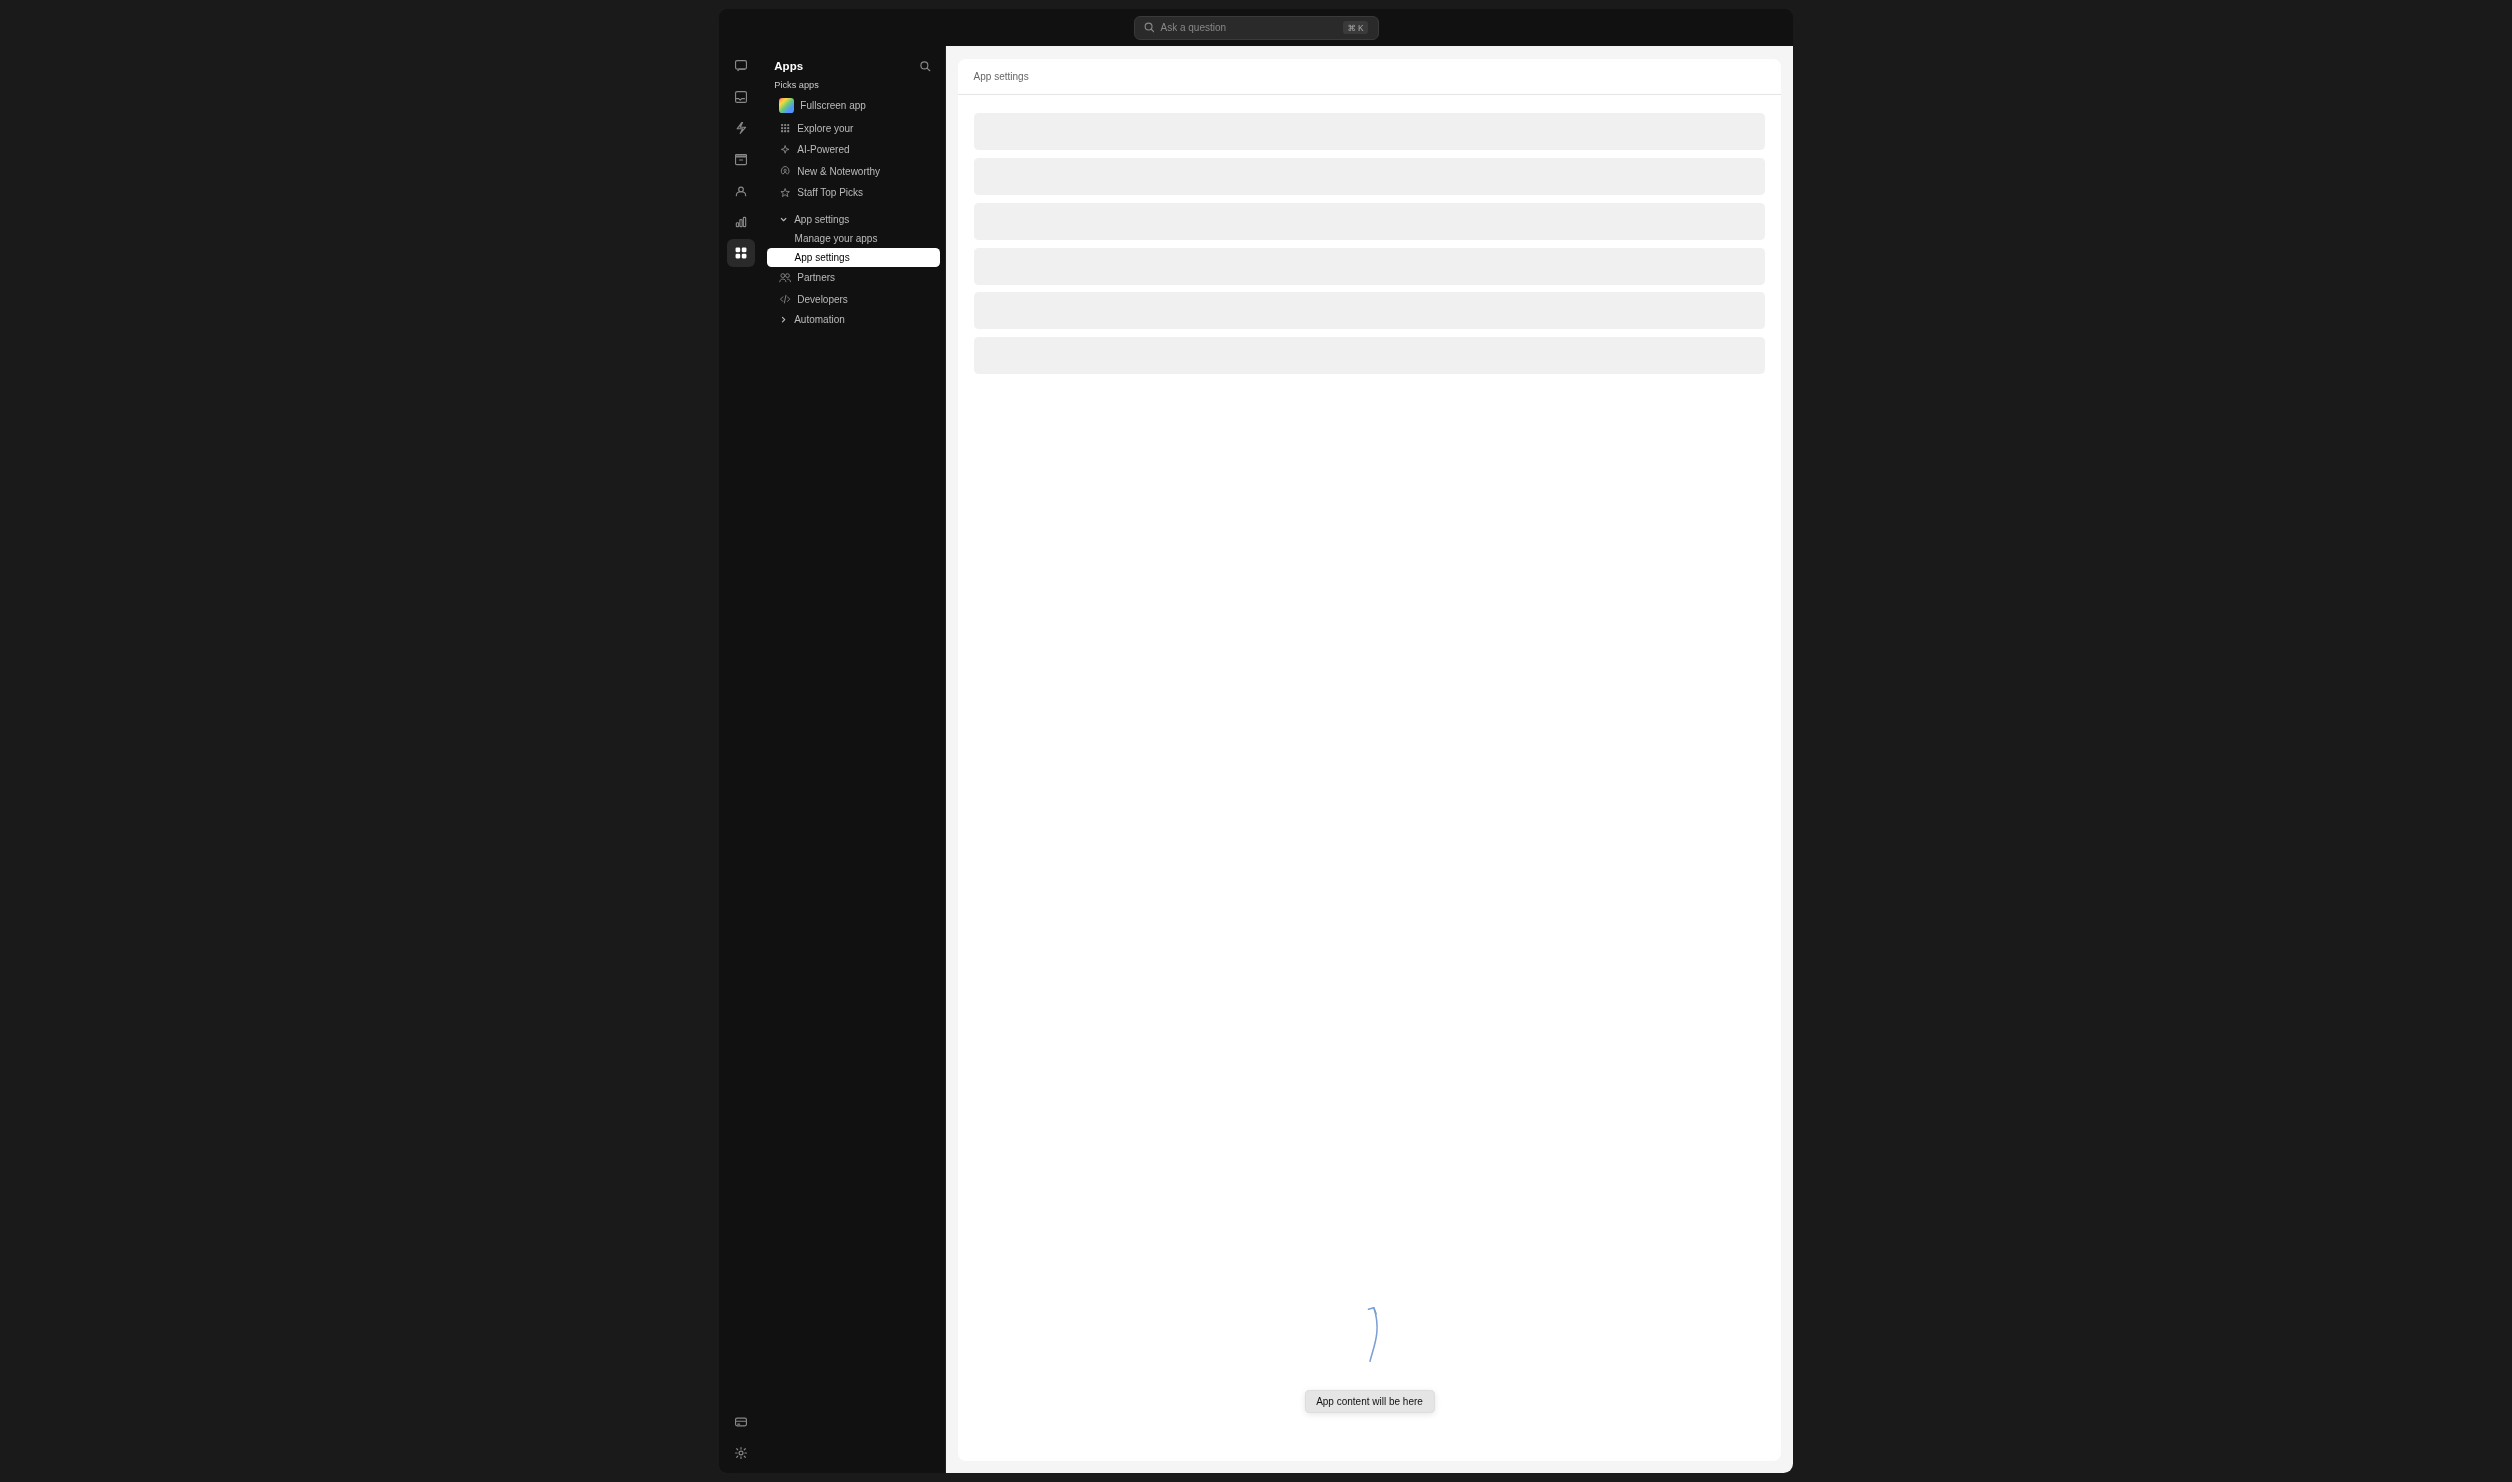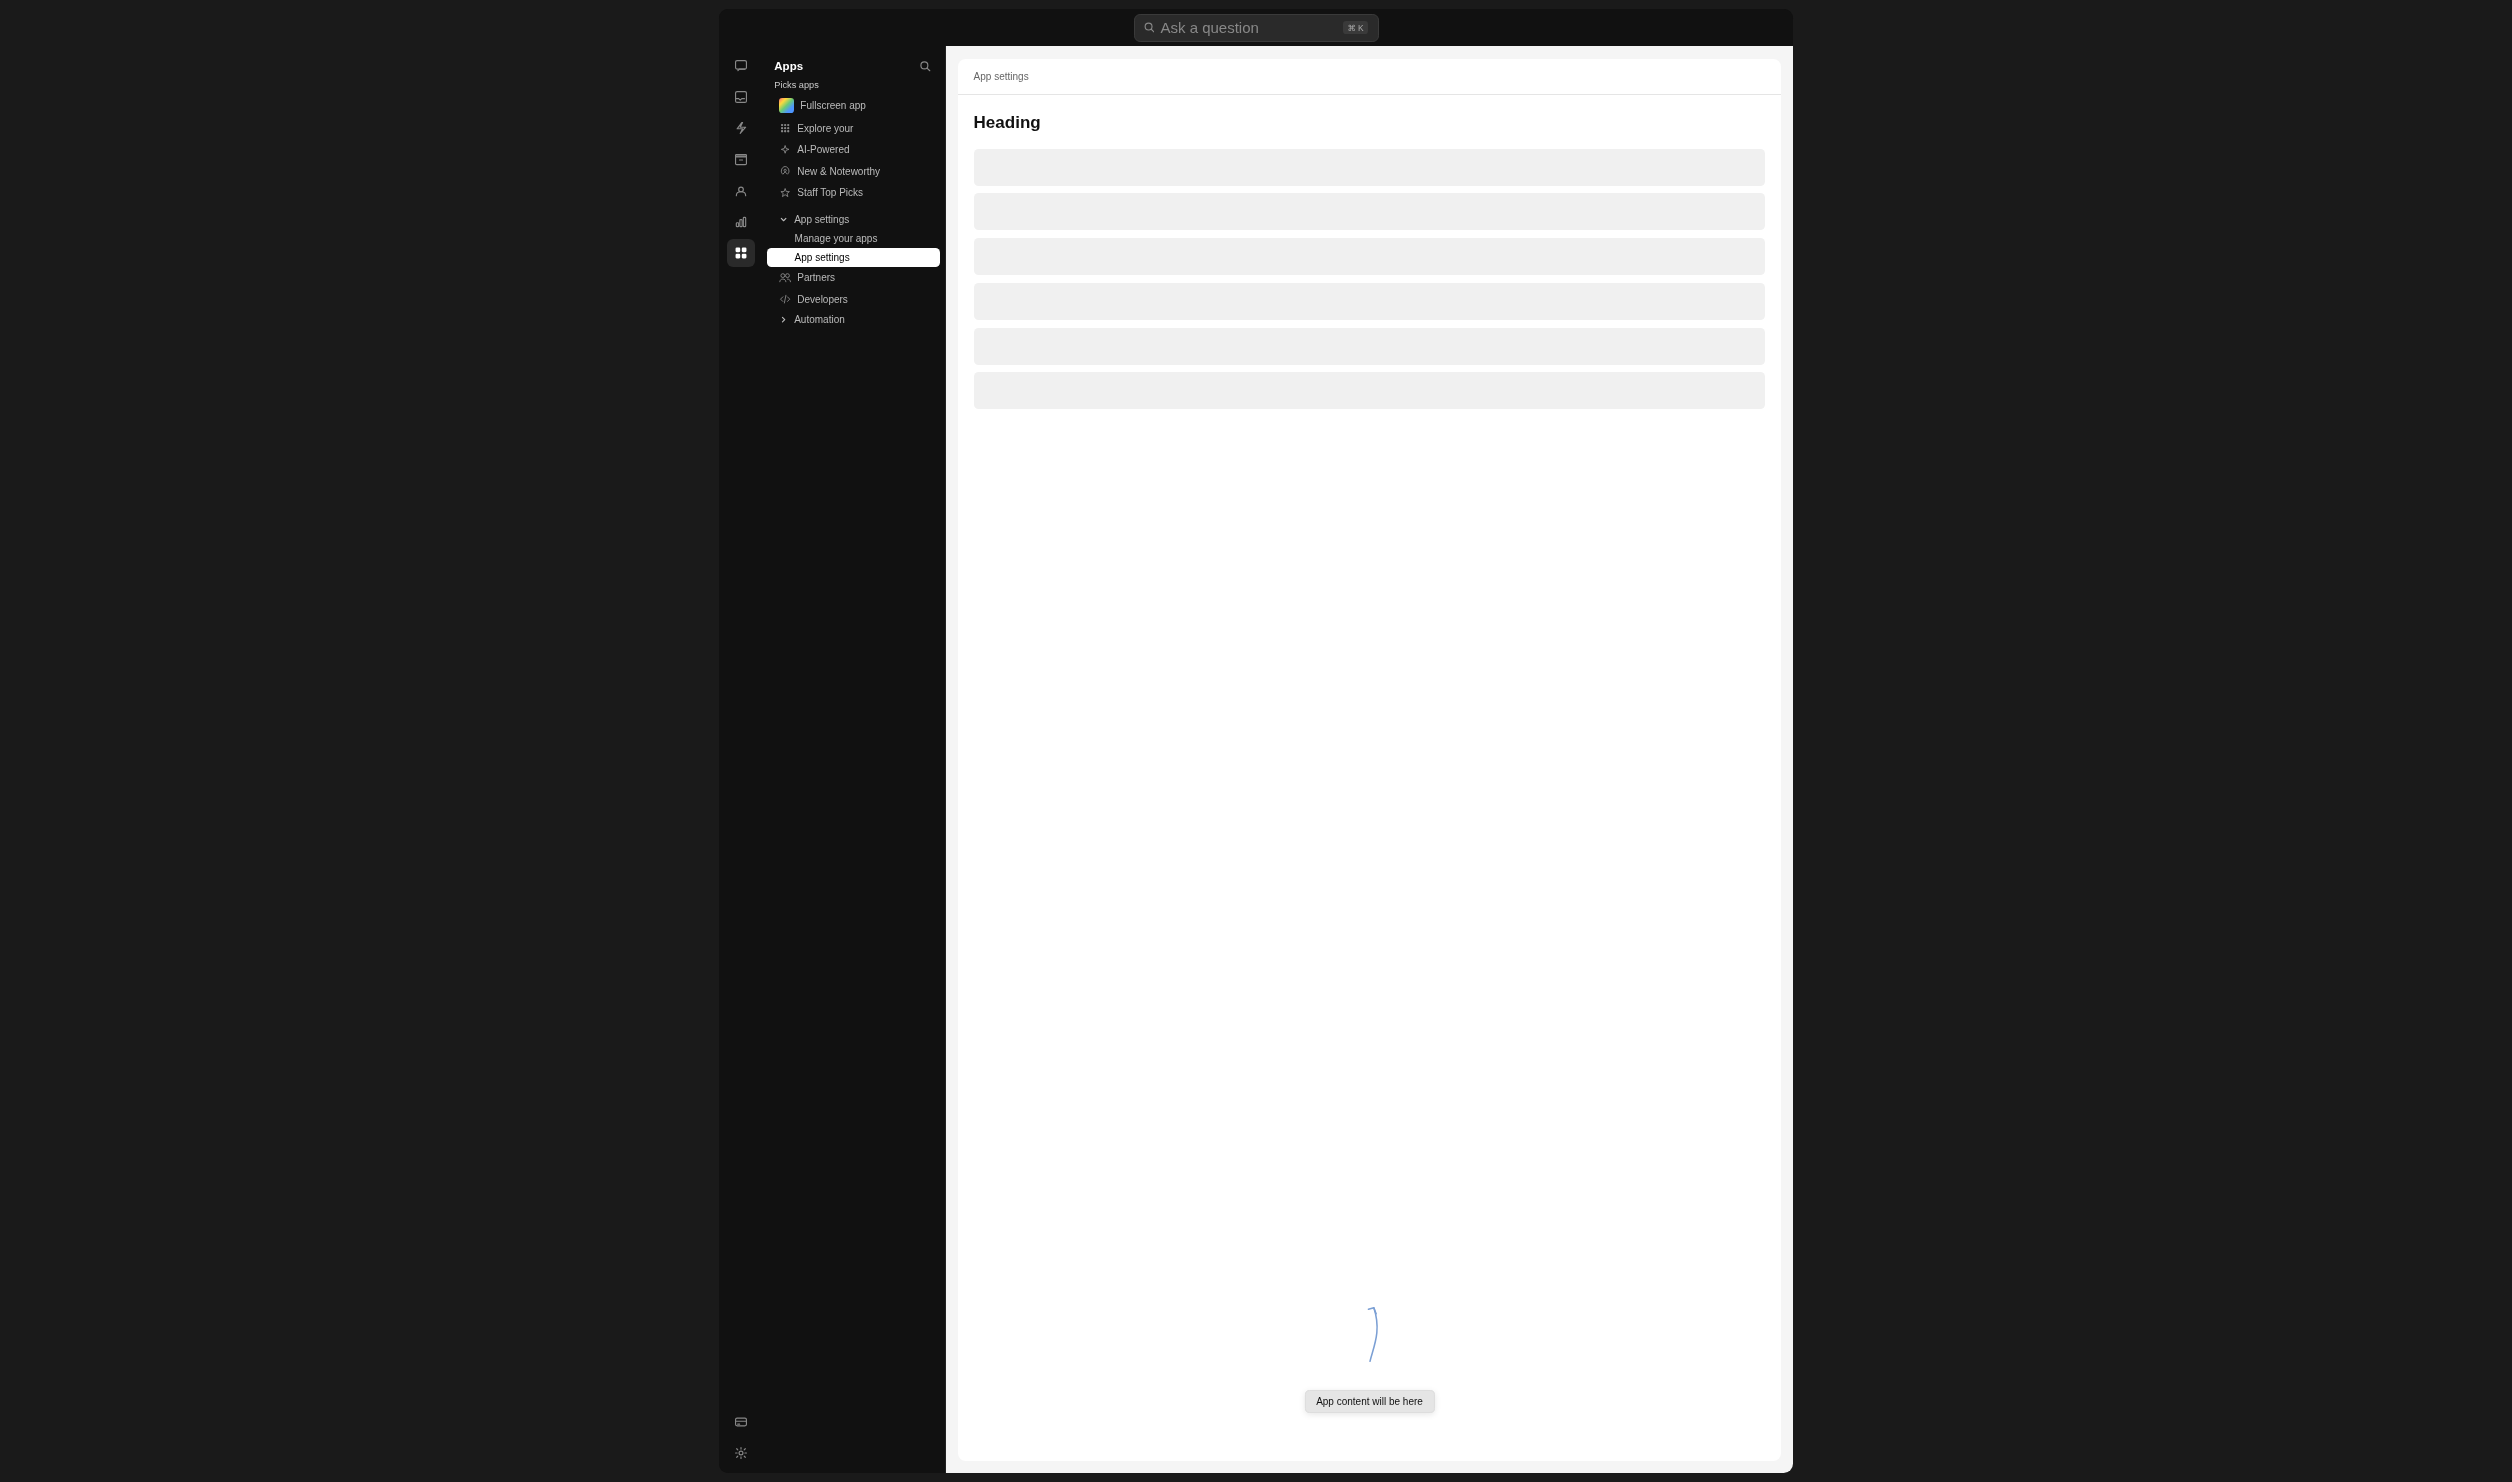--- a/index.html
+++ b/index.html
@@ -49,21 +49,21 @@
       cursor: pointer;
     }
 
     .search-bar .search-icon-svg {
       color: #888;
       flex-shrink: 0;
     }
 
     .search-placeholder {
       color: #888;
-      font-size: 15px;
+      font-size: 10px;
       flex: 1;
     }
 
     .search-shortcut {
       background: #3a3a3a;
       color: #aaa;
       font-size: 8.4px;
       padding: 1.5px 4.6px;
       border-radius: 3.1px;
     }
@@ -452,21 +452,20 @@
           <path d="M4.5 3l3 3-3 3" stroke="#bbb" stroke-width="1.5" stroke-linecap="round" stroke-linejoin="round"></path>
         </svg>
         <span>Automation</span>
       </div>
     </div>
 
     <div class="content-area">
       <div class="content-panel">
         <div class="panel-header">App settings</div>
         <div class="panel-body">
-          <div class="panel-heading">Heading</div>
 
           <div class="skeleton-row"></div>
           <div class="skeleton-row"></div>
           <div class="skeleton-row"></div>
           <div class="skeleton-row"></div>
           <div class="skeleton-row"></div>
           <div class="skeleton-row"></div>
 
           <div class="arrow-annotation">
             <svg width="46" height="69" viewBox="0 0 60 90" fill="none">

